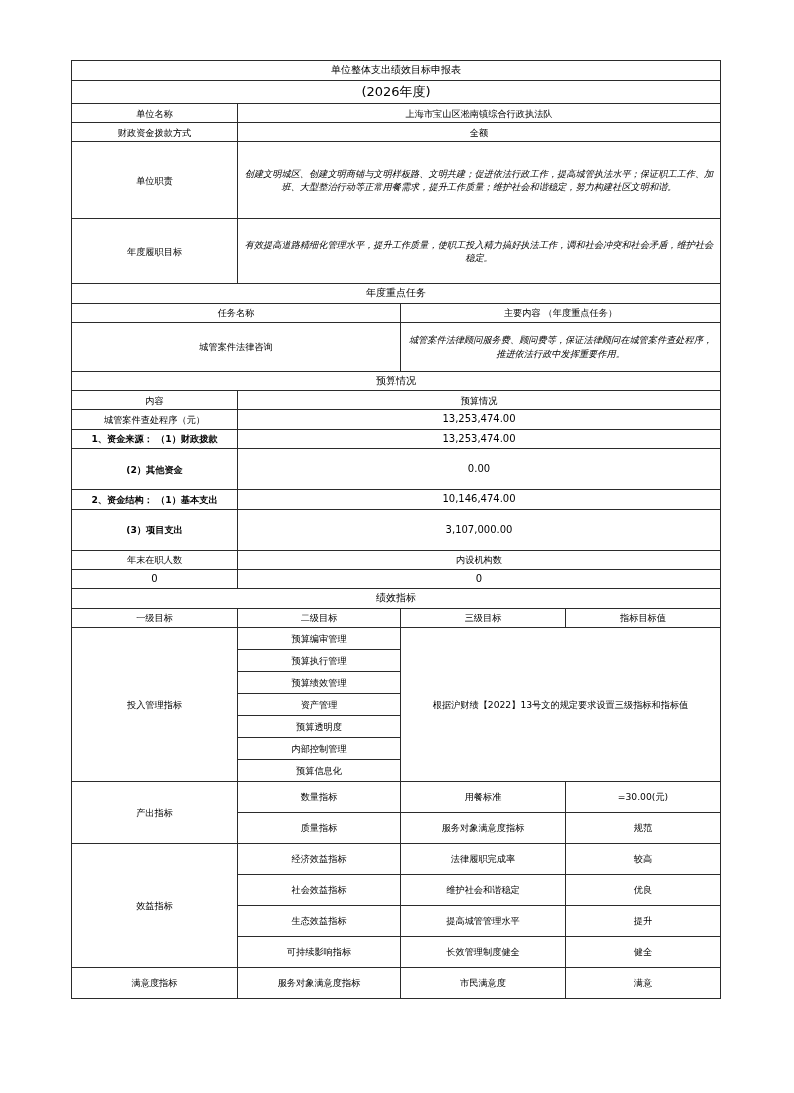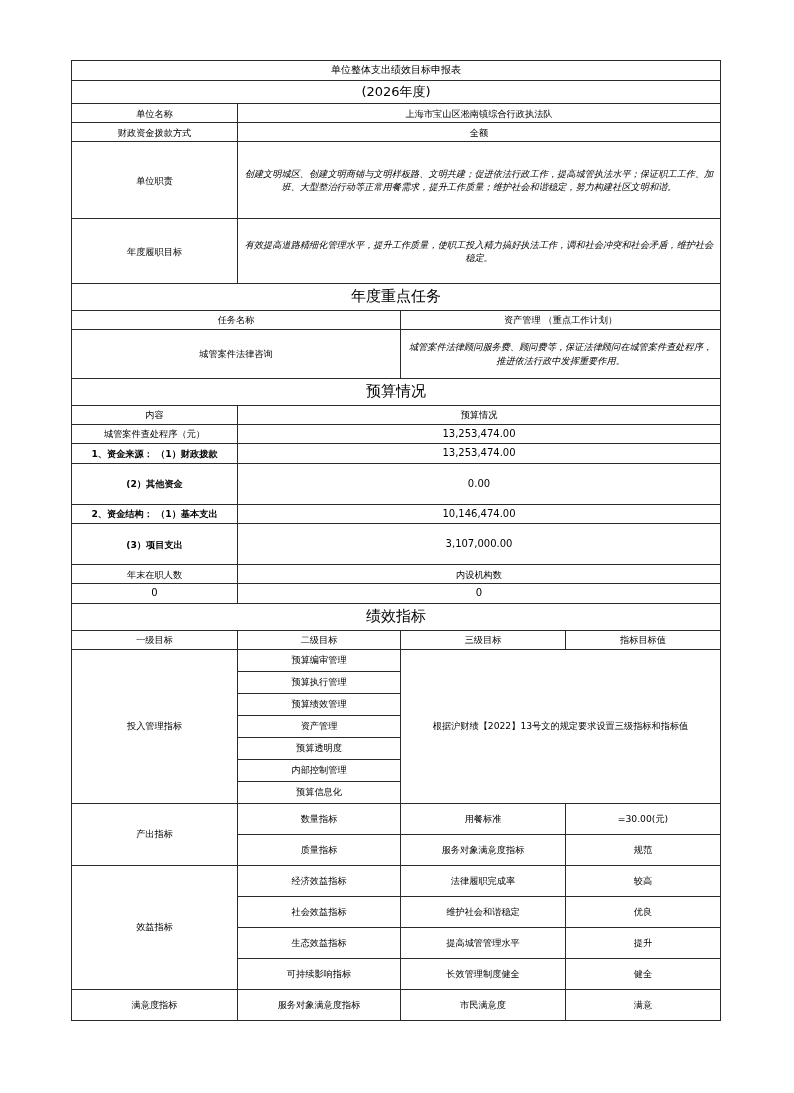--- a/index.html
+++ b/index.html
@@ -55,21 +55,21 @@
     padding-top: 4px;
     padding-bottom: 4px;
   }
   .subtitle-cell {
     font-size: 13px;
     padding-top: 3px;
     padding-bottom: 3px;
   }
 
   .band {
-    font-size: 15px;
+    font-size: 10px;
     padding-top: 3px;
     padding-bottom: 3px;
   }
 
   .para {
     text-align: left;
     vertical-align: top;
     padding: 4px 5px 4px 5px;
     line-height: 1.5;
     font-style: italic;
@@ -131,21 +131,21 @@
         <tr>
           <td class="c vm" style="height:60px">年度履职目标</td>
           <td colspan="3" class="para">有效提高道路精细化管理水平，提升工作质量，使职工投入精力搞好执法工作，调和社会冲突和社会矛盾，维护社会稳定。</td>
         </tr>
 
         <tr class="row-19">
           <td colspan="4" class="band c">年度重点任务</td>
         </tr>
         <tr class="row-19">
           <td colspan="2" class="c">任务名称</td>
-          <td colspan="2" class="c">资产管理 （重点工作计划）</td>
+          <td colspan="2" class="c">主要内容 （年度重点任务）</td>
         </tr>
         <tr>
           <td colspan="2" class="c vm" style="height:44px">城管案件法律咨询</td>
           <td colspan="2" class="para">城管案件法律顾问服务费、顾问费等，保证法律顾问在城管案件查处程序，推进依法行政中发挥重要作用。</td>
         </tr>
 
         <tr class="row-19">
           <td colspan="4" class="band c">预算情况</td>
         </tr>
         <tr class="row-19">

